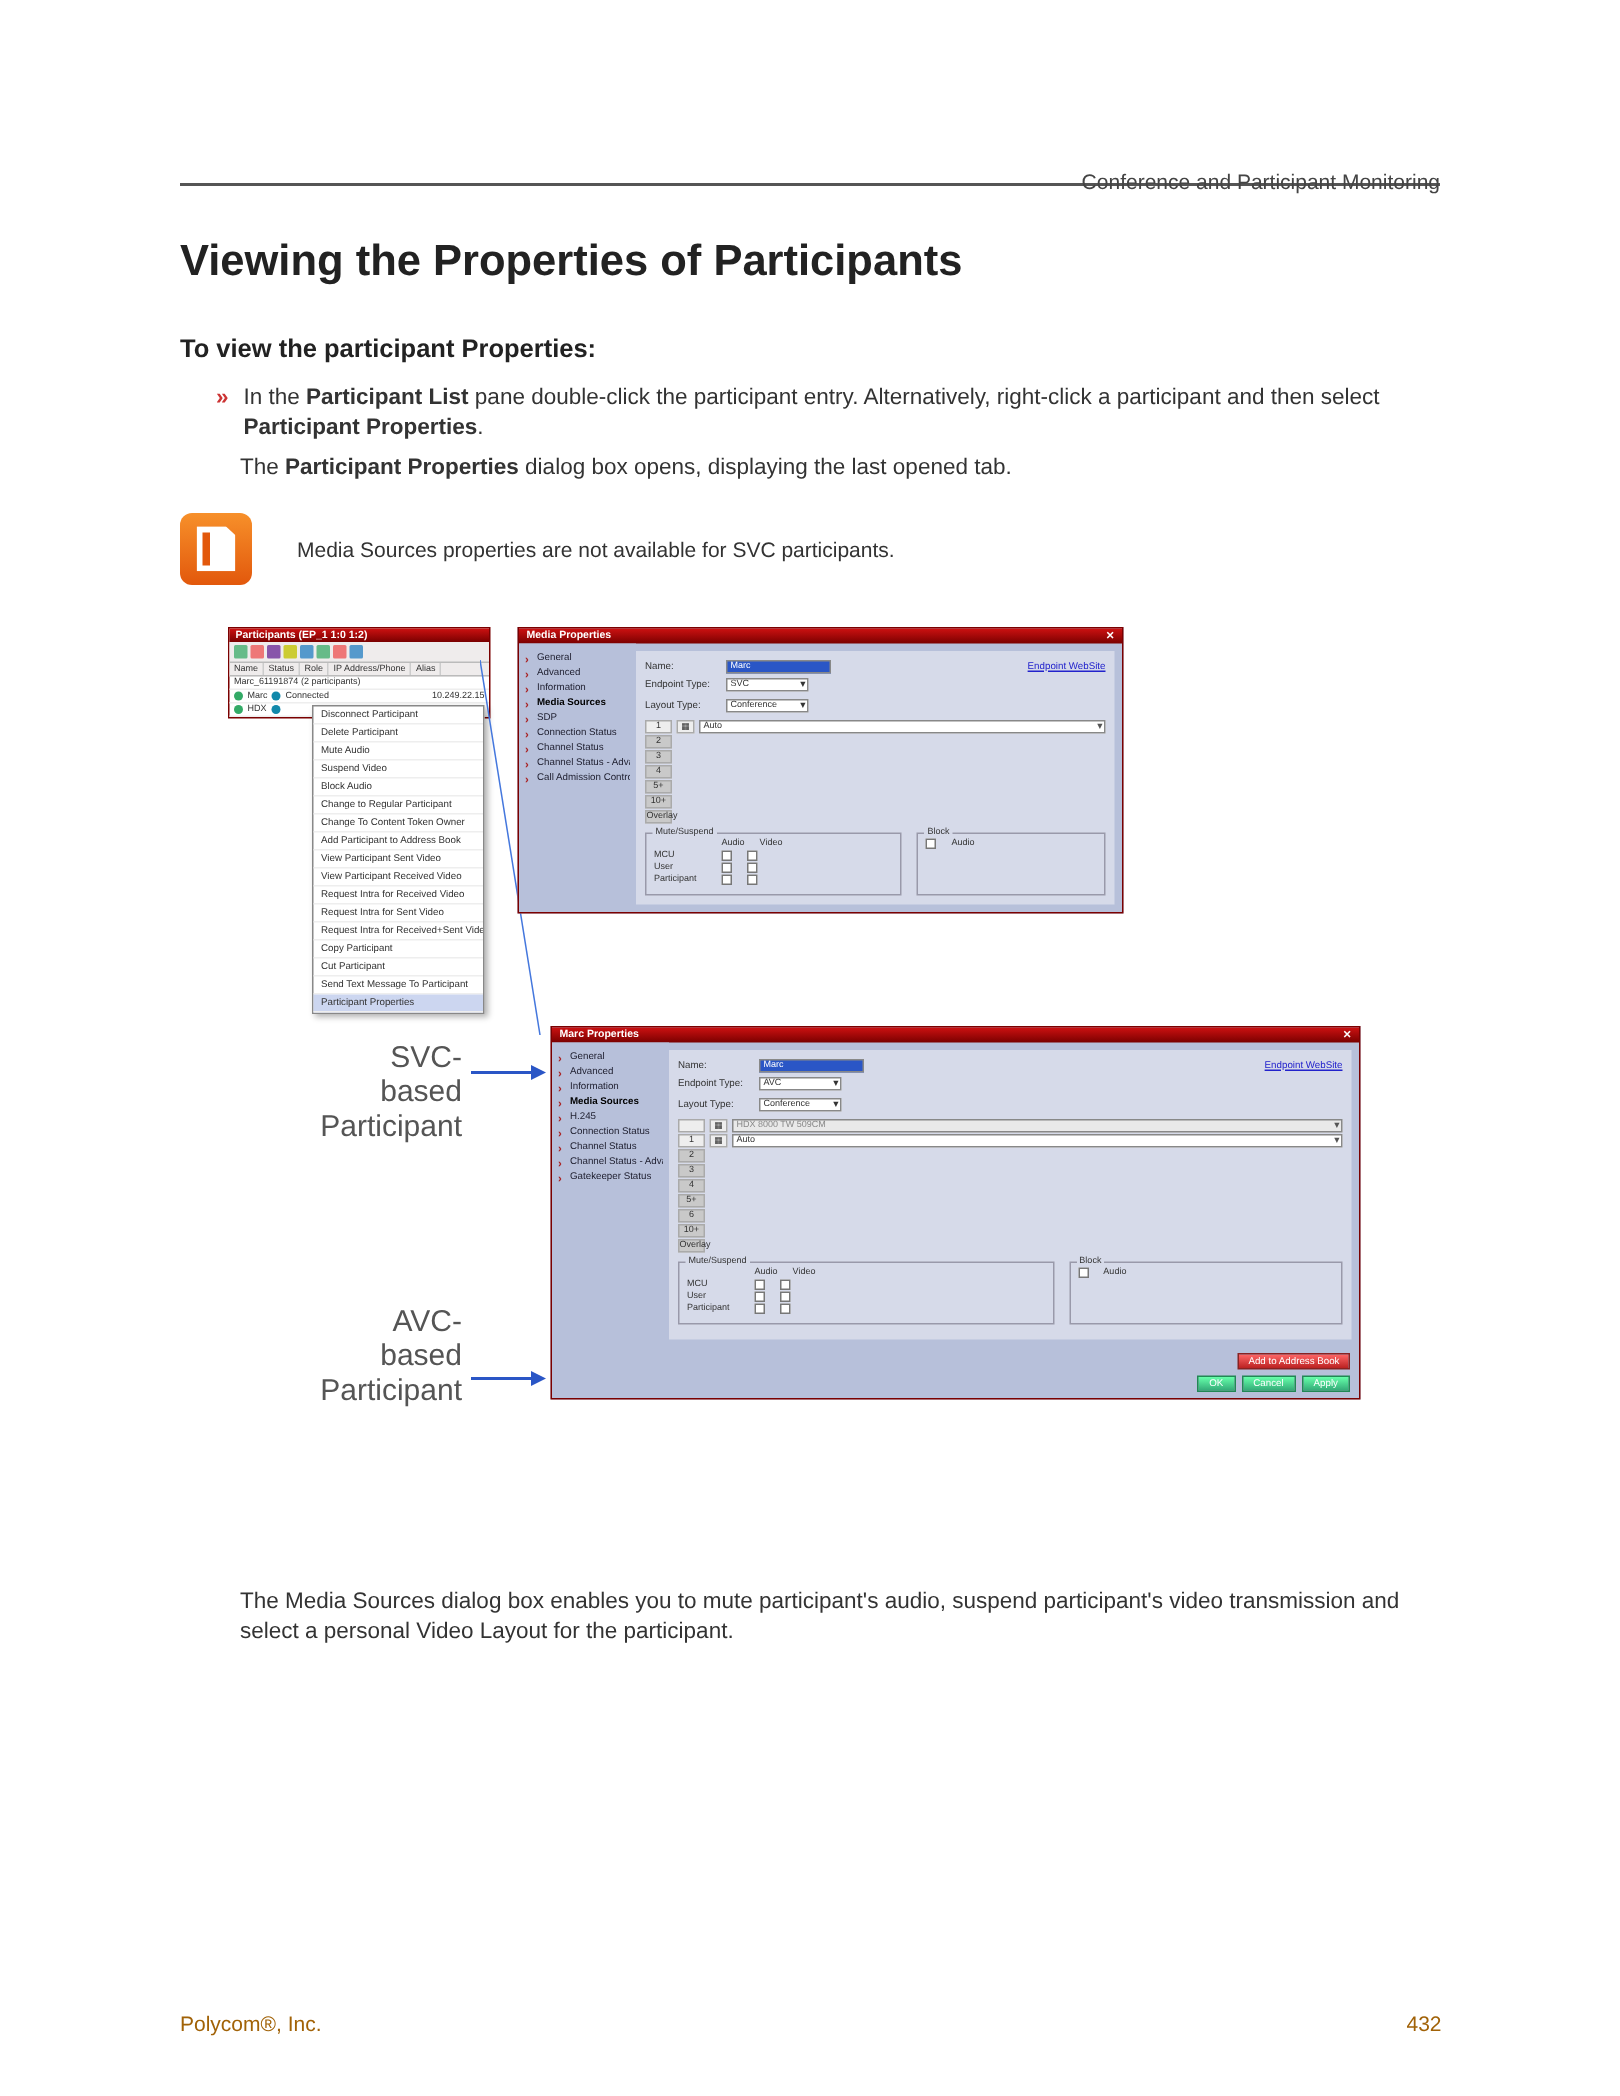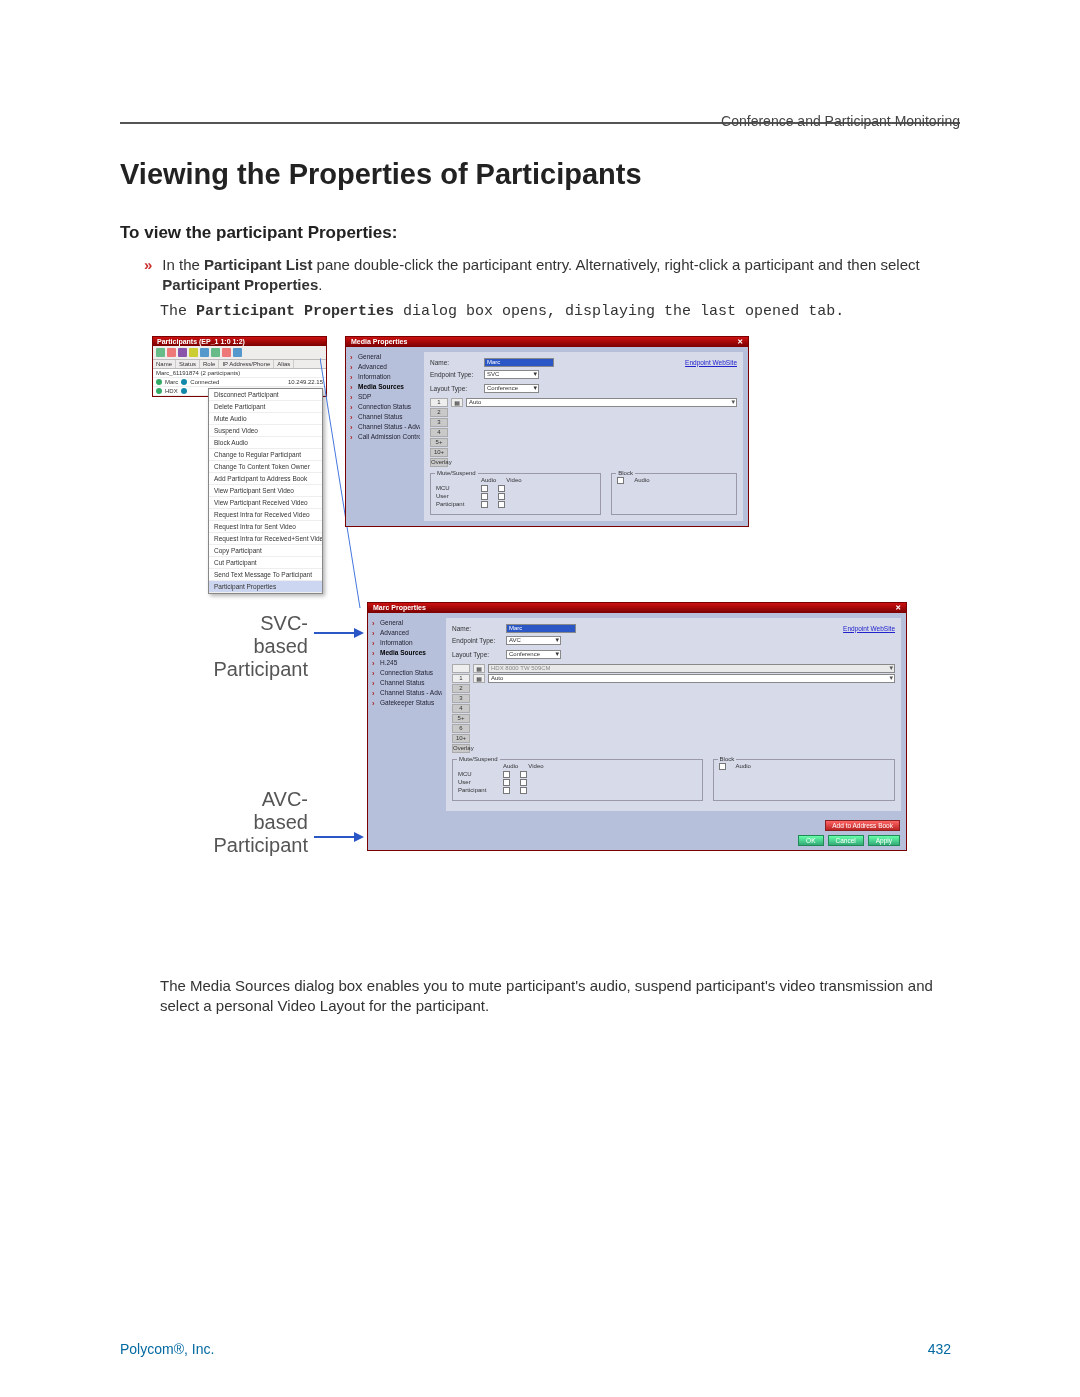--- a/index.html
+++ b/index.html
@@ -52,21 +52,20 @@
     color: #c33;
     font-weight: bold;
     margin-right: 10px;
     flex-shrink: 0;
   }
   .body-text {
     font-size: 15px;
     line-height: 1.35;
     margin-left: 40px;
     margin-bottom: 14px;
-    font-family: Liberation Mono, monospace;
   }
   .note-row {
     display: flex;
     align-items: center;
     margin-top: 20px;
     margin-bottom: 28px;
   }
   .note-icon {
     width: 48px;
     height: 48px;
@@ -212,22 +211,22 @@
   .arrow{position:absolute;}
   .arrow svg{display:block;}
   .arrow-blue-line{
     position:absolute;left:168px;top:22px;
   }
 
   .para-after{
     font-size:15px; line-height:1.35; margin-top:10px; margin-left:40px;
   }
   .footer{
-    position:absolute; left:120px; right:129px; bottom:40px;
-    display:flex; justify-content:space-between; font-size:14px; color:#0369a1;margin-top:20px;
+    position:absolute; left:120px; right:119px; bottom:40px;
+    display:flex; justify-content:space-between; font-size:14px; color:#a16207;margin-top:20px;
   }
 </style>
 </head>
 <body>
 
 <div class="page">
   <div class="header-right">Conference and Participant Monitoring</div>
   <hr class="hr" style="margin-top:22px">
 
   <h1 class="h1">Viewing the Properties of Participants</h1>
@@ -237,20 +236,26 @@
   <div class="bullet-row">
     <span class="bullet-mark">»</span>
     <span>
       <span>In the </span><b>Participant List</b><span> pane double-click the participant entry. Alternatively, right-click a participant and then select </span><b>Participant Properties</b><span>.</span>
     </span>
   </div>
   <p class="body-text">
     <span>The </span><b>Participant Properties</b><span> dialog box opens, displaying the last opened tab.</span>
   </p>
 
+  <div class="note-row">
+    <div class="note-icon">
+        <div class="note-icon-inner"></div>
+      </div>
+    <div class="note-text">Media Sources properties are not available for SVC participants.</div>
+  </div>
 
   <div class="figure-area">
 
     <div class="ppane">
       <div class="titlebar">Participants (EP_1 1:0 1:2)</div>
       <div class="toolbar">
         <div class="tb-ico"></div>
         <div class="tb-ico b"></div>
         <div class="tb-ico c"></div>
         <div class="tb-ico d"></div>

